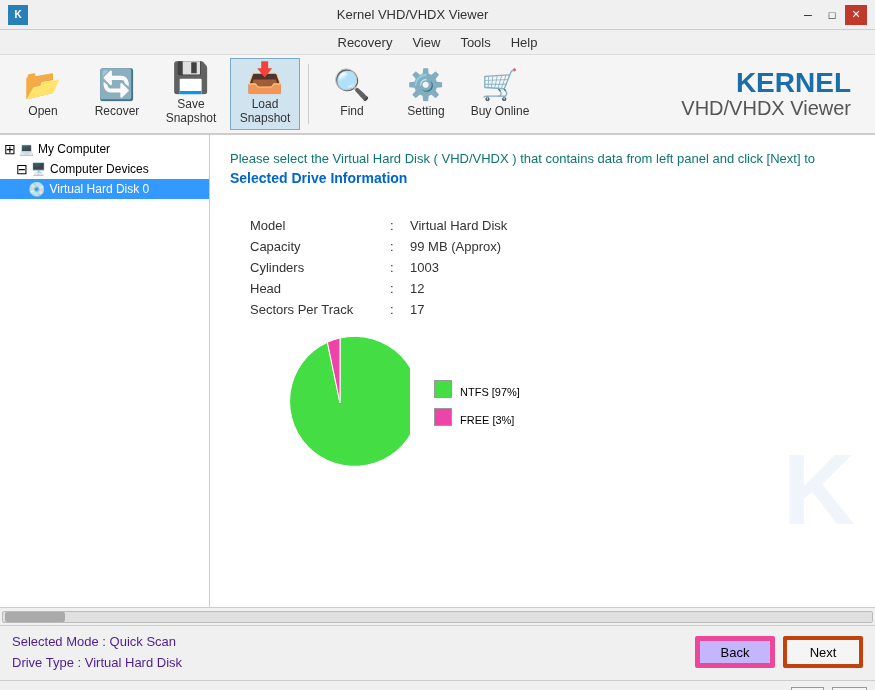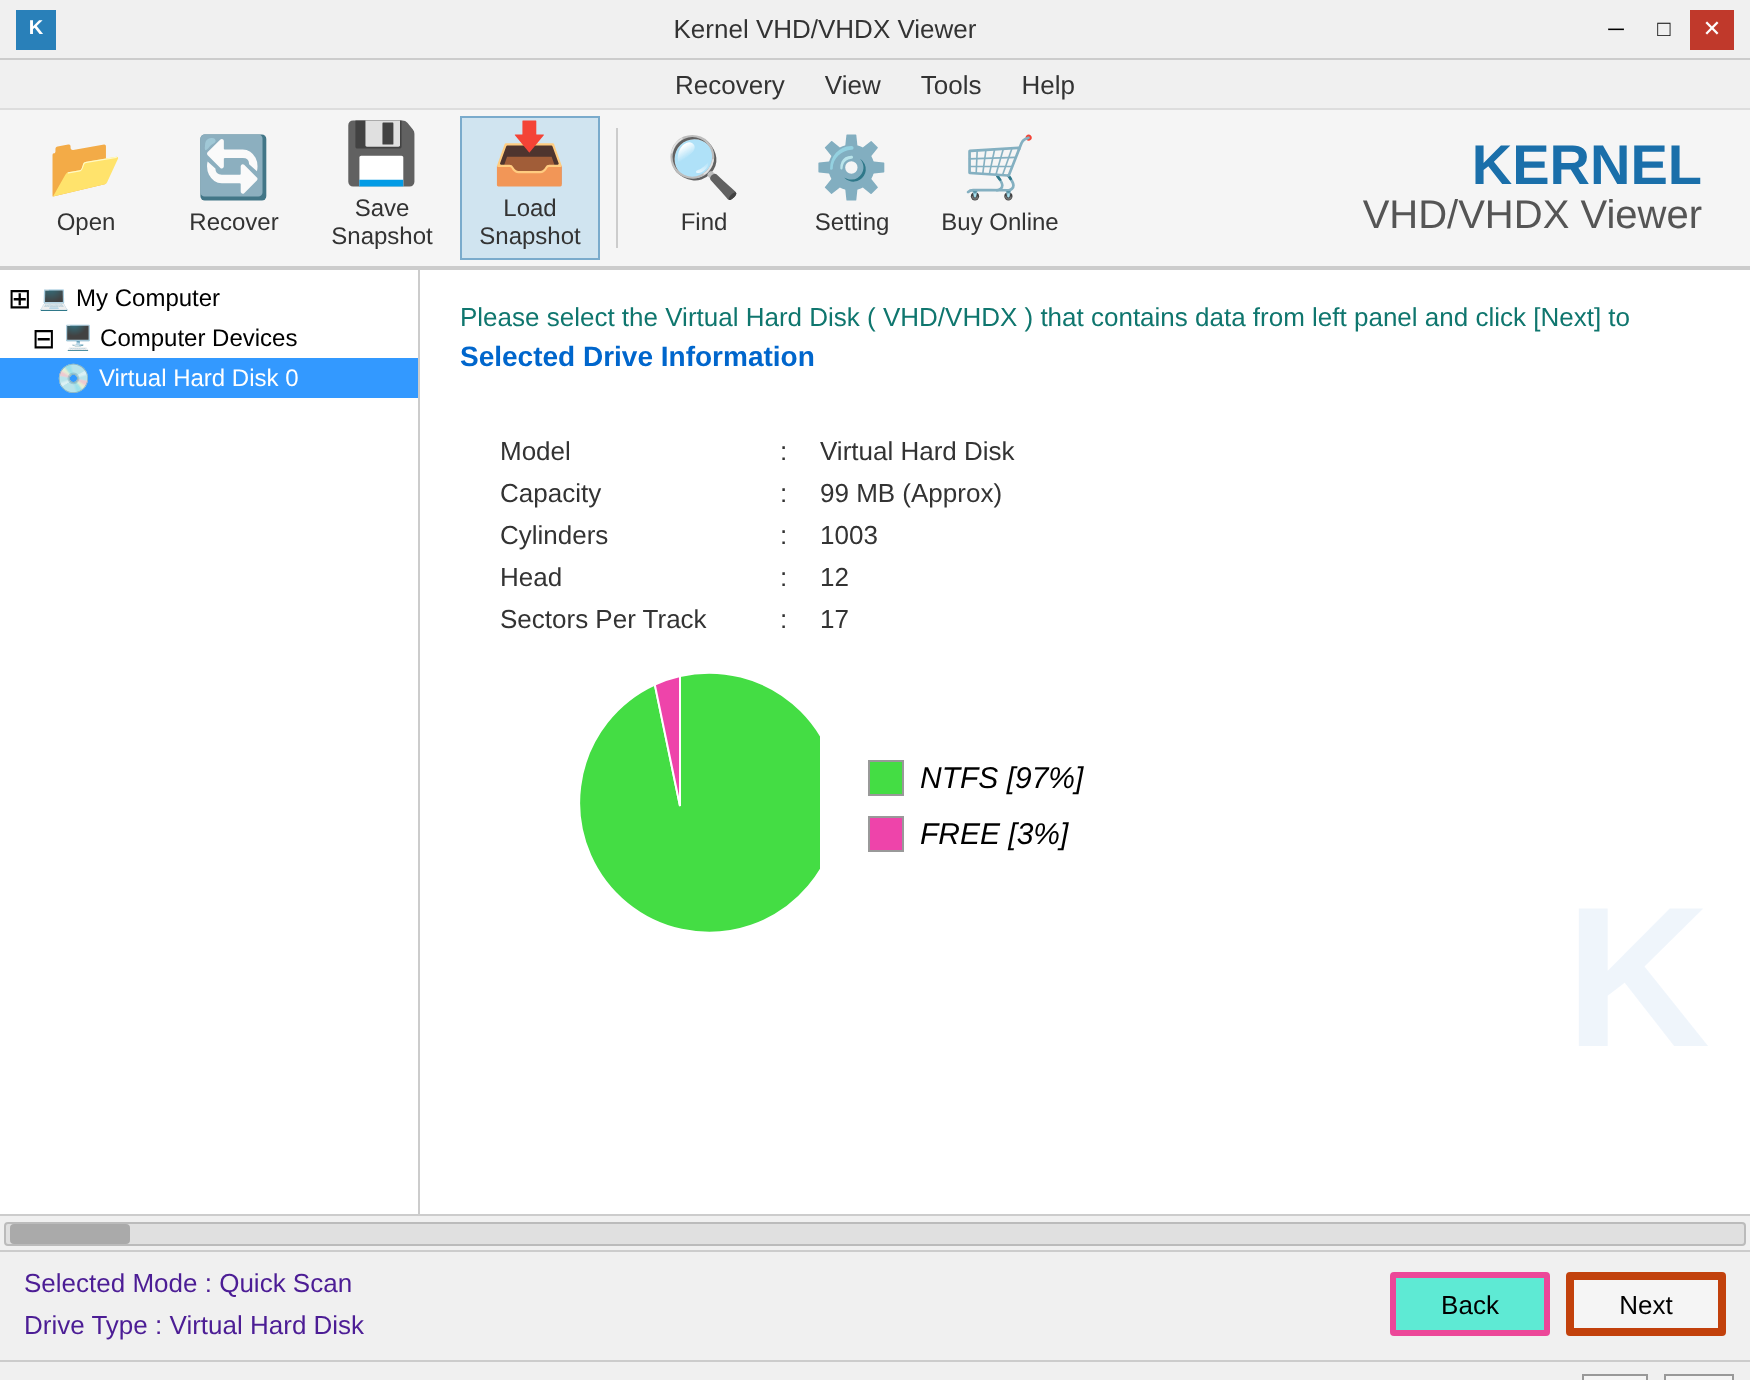--- a/index.html
+++ b/index.html
@@ -210,22 +210,21 @@
     }
     .legend {
       display: flex;
       flex-direction: column;
       gap: 10px;
     }
     .legend-item {
       display: flex;
       align-items: flex-end;
       gap: 8px;
-      font-size: 15px;
-      font-style: italic;
+      font-size: 11px;
     }
     .legend-color {
       width: 18px;
       height: 18px;
       border: 1px solid #999;
     }
 
     
     .watermark {
       position: absolute;
@@ -311,22 +310,22 @@
     }
     #action-right {
       display: flex;
       align-items: center;
       gap: 8px;
       padding-top: 4px;
     }
     .action-btn {
       width: 80px;
       height: 32px;
-      border: 3px solid #ec4899;
-      background: #5eead4;
+      border: 5px solid #ec4899;
+      background: #c4b5fd;
       cursor: pointer;
       font-size: 13px;
       border-radius: 2px;
     }
     .action-btn.primary {
       border: 4px solid #c2410c;
       background: #f5f5f5;
       font-weight: 500;
     }
   </style>

